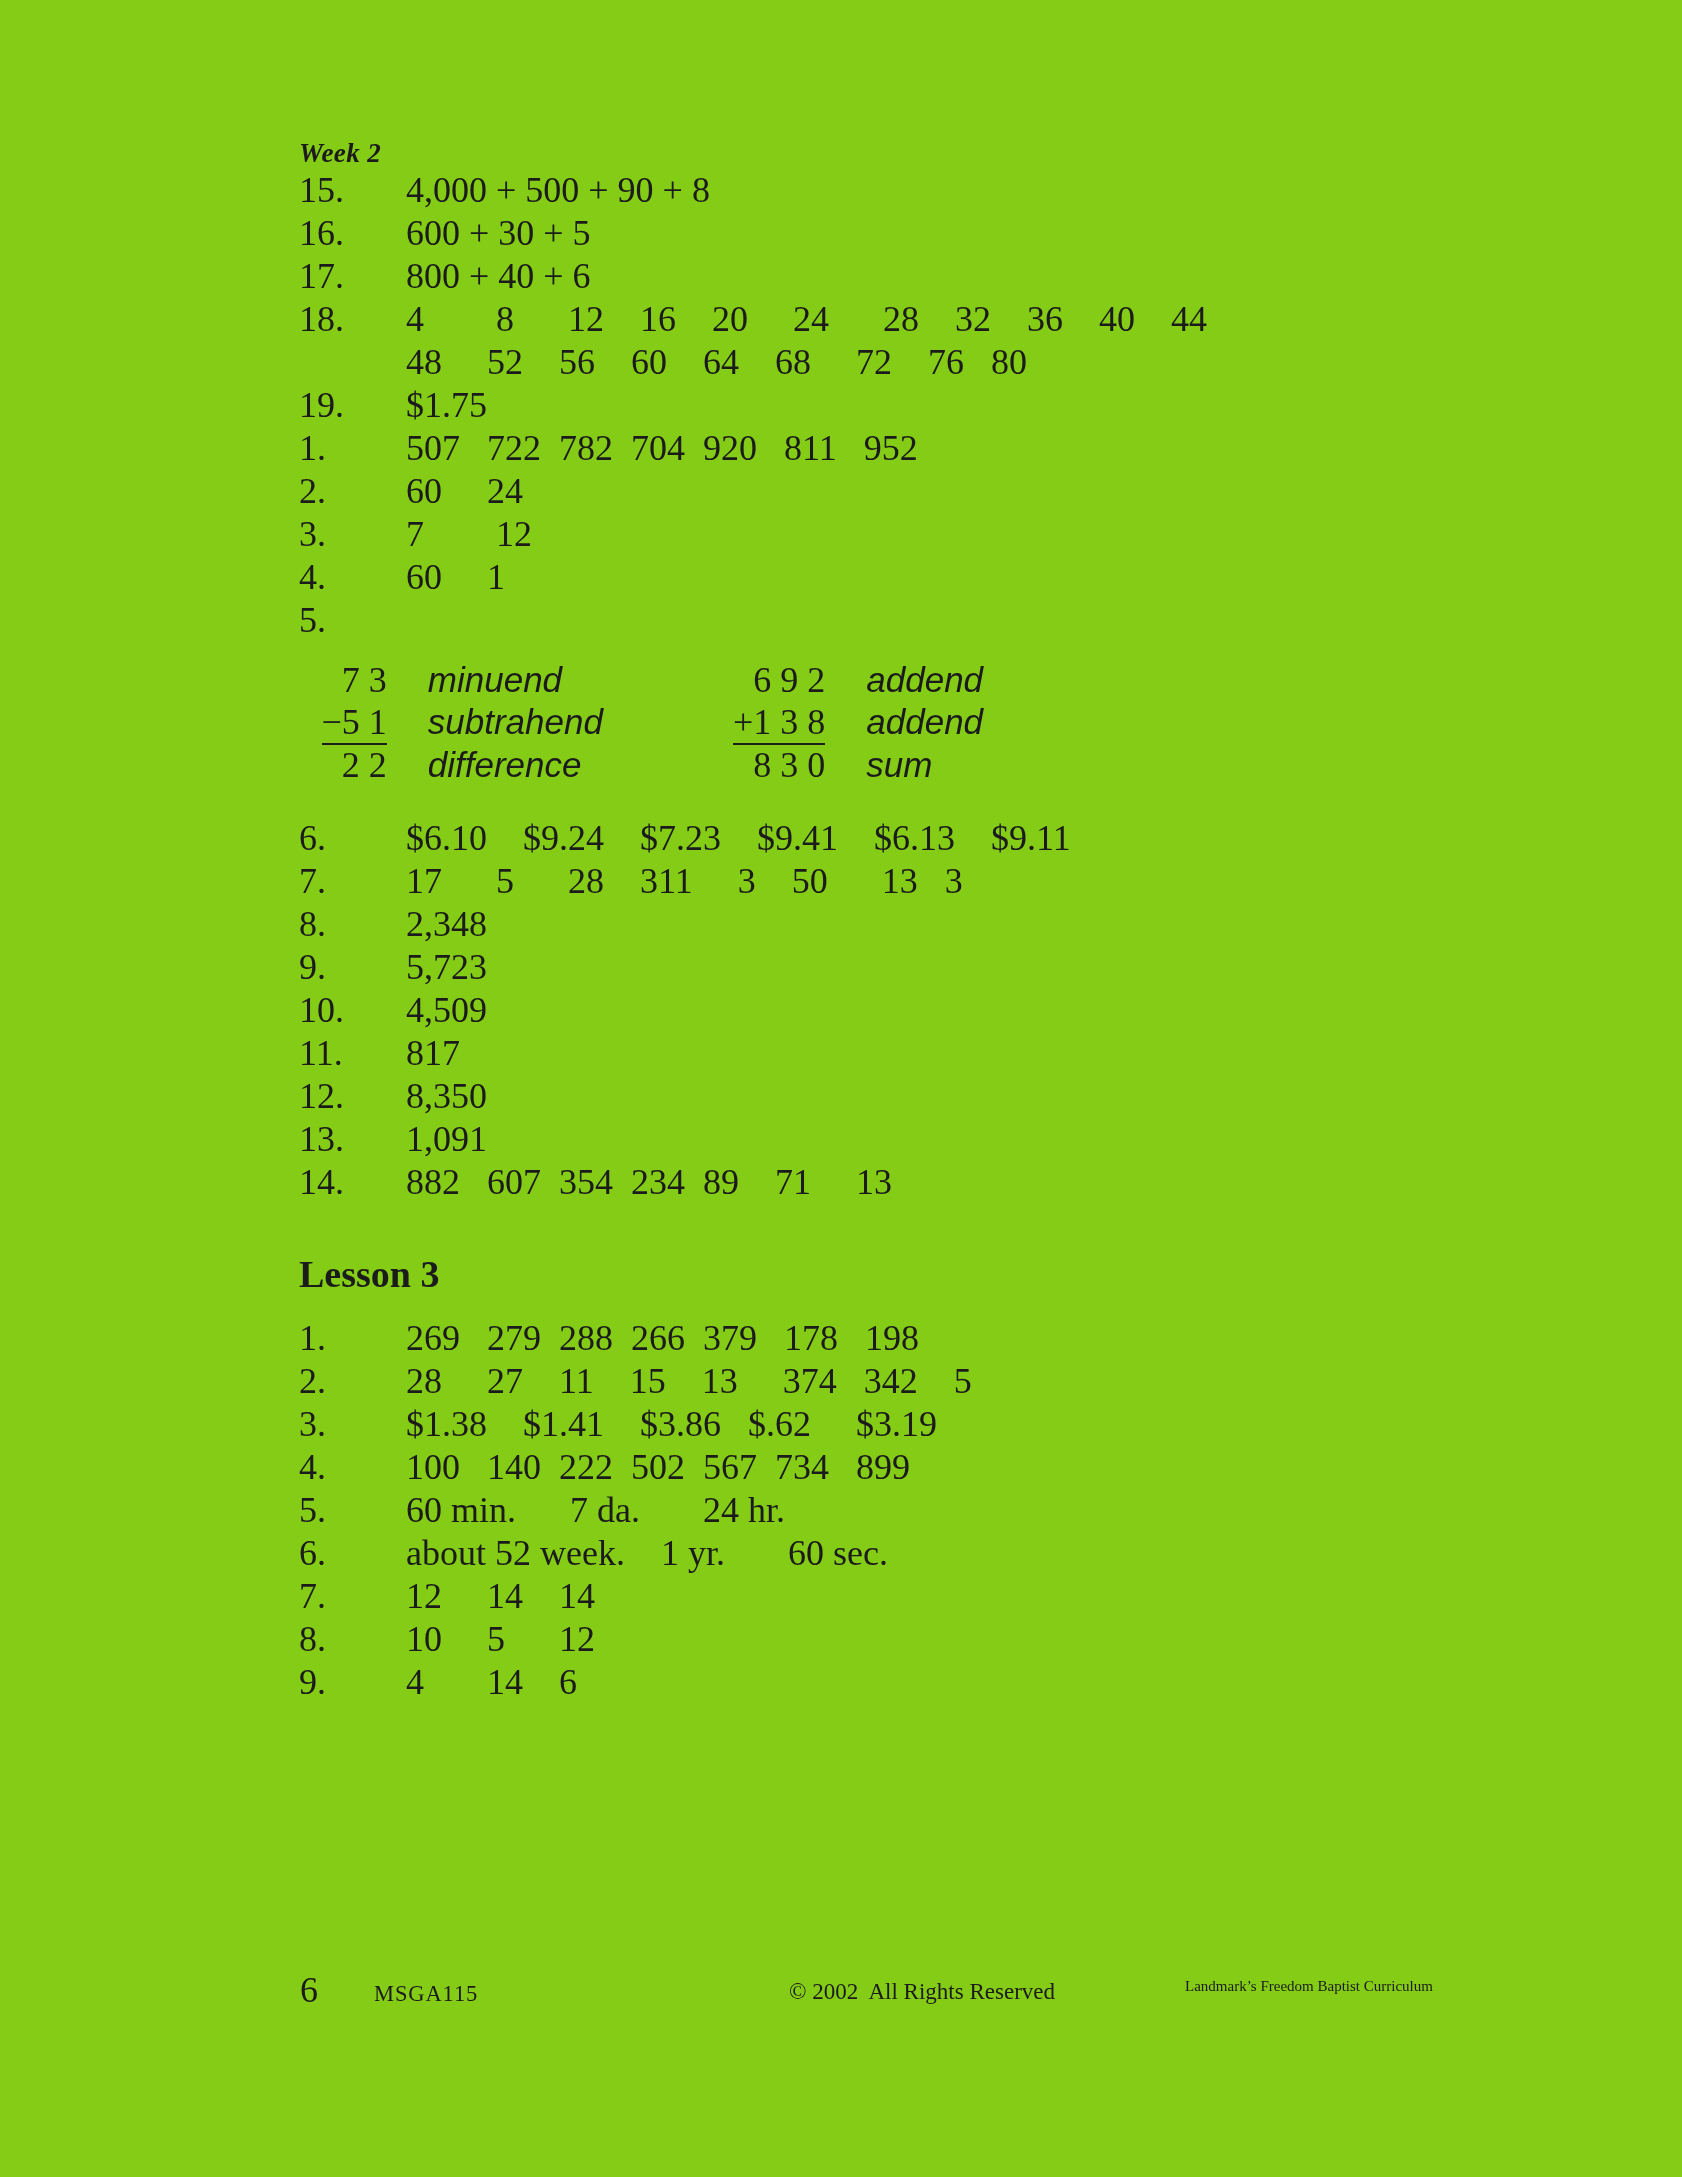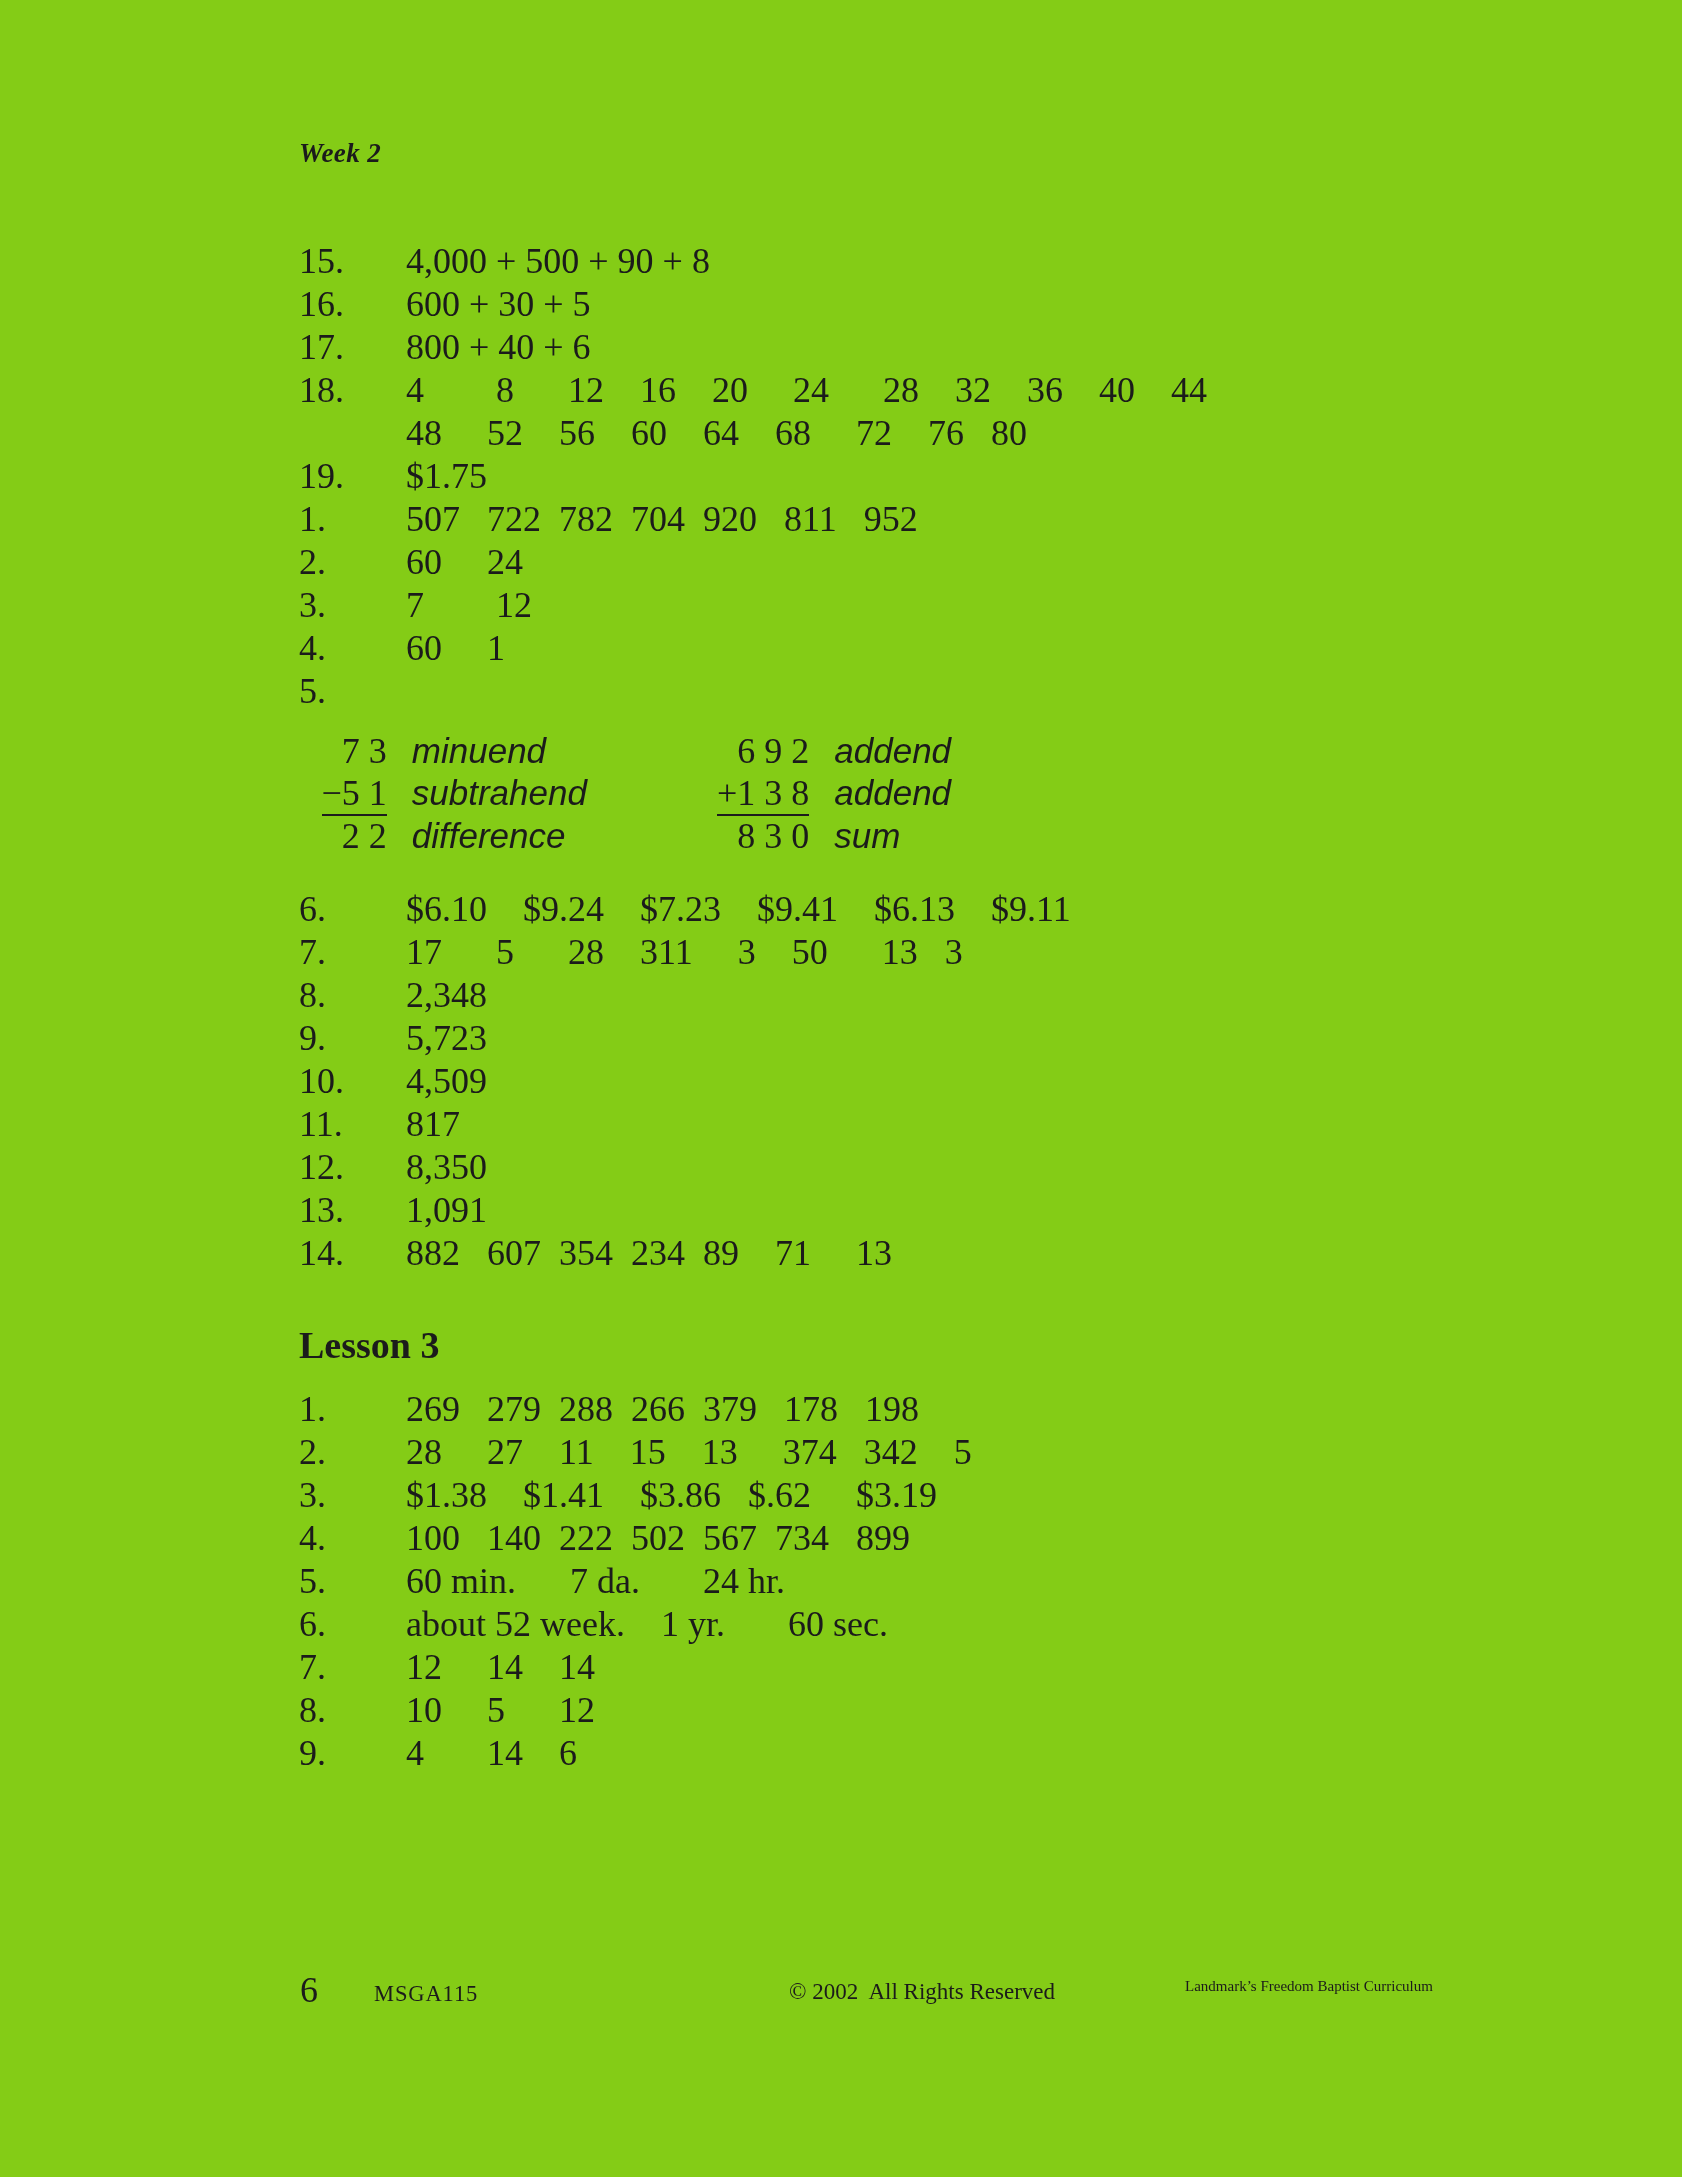--- a/index.html
+++ b/index.html
@@ -10,32 +10,32 @@
     background:#84cc16;
     font-family:"Liberation Serif","DejaVu Serif",serif;
     color:#1b1b1b;
     overflow:hidden;
     padding:138px 95px 0 299px;
   }
   .week-label {
     font-style:italic; font-weight:700;
     font-size:27px; line-height:31px; letter-spacing:0.4px;
   }
-  #content { margin-top:71px; }
+  #content { }
   .lesson-heading {
     font-size:38px; font-weight:700; line-height:45px;
     margin:48px 0 20px 0;
   }
   .item { display:grid; grid-template-columns:107px 1fr; }
   .inum, .row { font-size:36px; line-height:43px; }
   .row { white-space:pre; min-height:43px; }
   .examples { display:flex; gap:130px; margin:17.3px 0 31px 22.5px; }
   .ex {
     display:grid; grid-template-columns:max-content max-content;
-    column-gap:25px; align-items:baseline;
+    column-gap:41px; align-items:baseline;
   }
   .ex-num { font-size:36px; line-height:41px; text-align:right; white-space:pre; }
   .ex-num.rule { border-top:2.6px solid #1c1c1c; }
   .ex-label {
     font-family:"Liberation Sans","DejaVu Sans",sans-serif;
     font-style:italic; font-size:35px; line-height:41px;
   }
   footer span { position:absolute; white-space:pre; }
   .f-page { left:300px; top:1972px; font-size:36px; line-height:36px; }
   .f-code { left:374px; top:1981px; font-size:22.5px; letter-spacing:0.9px; }

